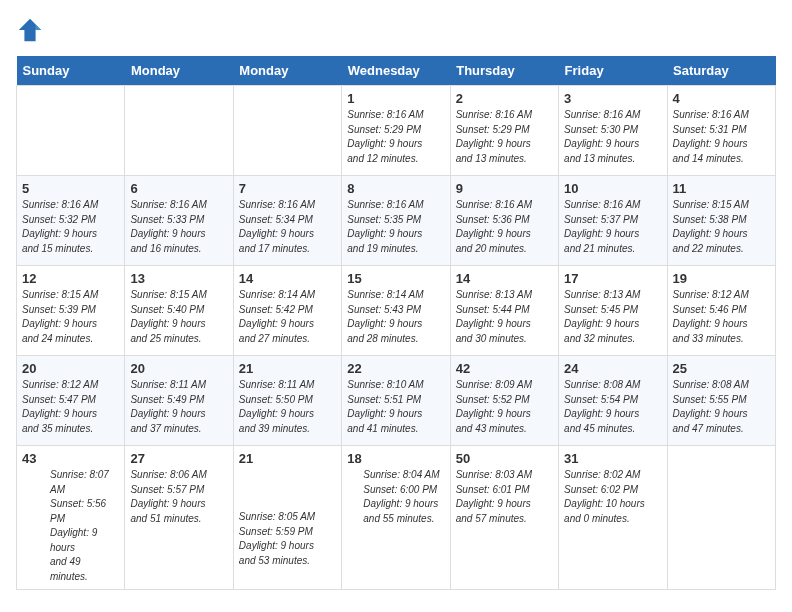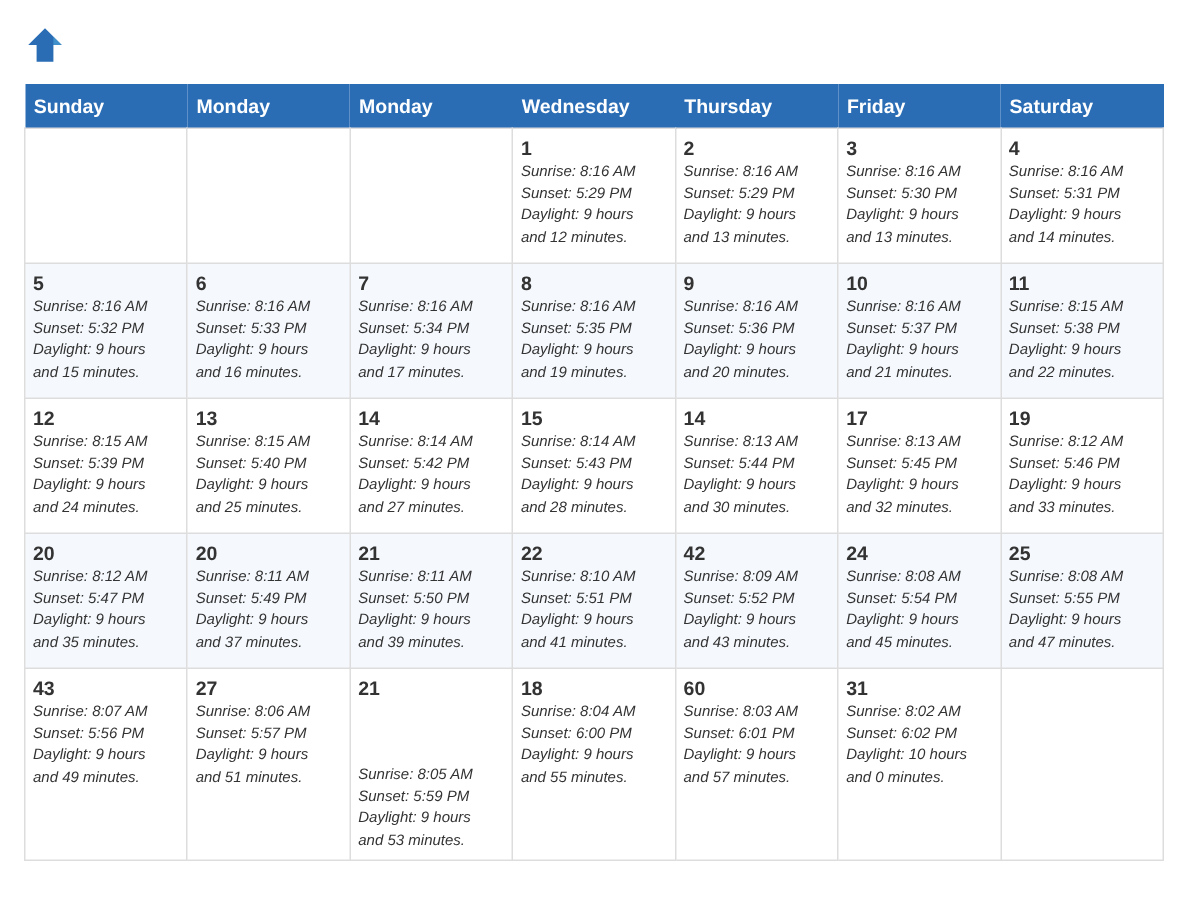--- a/index.html
+++ b/index.html
@@ -302,48 +302,48 @@
           <div class="day-num">25</div>
           <div class="day-detail" style="white-space: pre-line;">Sunrise: 8:08 AM
 Sunset: 5:55 PM
 Daylight: 9 hours
 and 47 minutes.</div>
         </td>
       </tr>
       <tr>
         <td>
           <div class="day-num">43</div>
-          <div class="day-detail" style="white-space: pre-line;">Sunrise: 8:07 AM
+          <div class="day-detail" style="white-space: pre-line; margin-left: 28px;">Sunrise: 8:07 AM
 Sunset: 5:56 PM
 Daylight: 9 hours
 and 49 minutes.</div>
         </td>
         <td>
           <div class="day-num">27</div>
           <div class="day-detail" style="white-space: pre-line;">Sunrise: 8:06 AM
 Sunset: 5:57 PM
 Daylight: 9 hours
 and 51 minutes.</div>
         </td>
         <td>
           <div class="day-num">21</div>
           <div class="day-detail" style="white-space: pre-line; margin-top: 44px;">Sunrise: 8:05 AM
 Sunset: 5:59 PM
 Daylight: 9 hours
 and 53 minutes.</div>
         </td>
         <td>
           <div class="day-num">18</div>
-          <div class="day-detail" style="white-space: pre-line;">Sunrise: 8:04 AM
+          <div class="day-detail" style="white-space: pre-line; margin-left: 16px;">Sunrise: 8:04 AM
 Sunset: 6:00 PM
 Daylight: 9 hours
 and 55 minutes.</div>
         </td>
         <td>
-          <div class="day-num">60</div>
+          <div class="day-num">50</div>
           <div class="day-detail" style="white-space: pre-line;">Sunrise: 8:03 AM
 Sunset: 6:01 PM
 Daylight: 9 hours
 and 57 minutes.</div>
         </td>
         <td>
           <div class="day-num">31</div>
           <div class="day-detail" style="white-space: pre-line;">Sunrise: 8:02 AM
 Sunset: 6:02 PM
 Daylight: 10 hours

